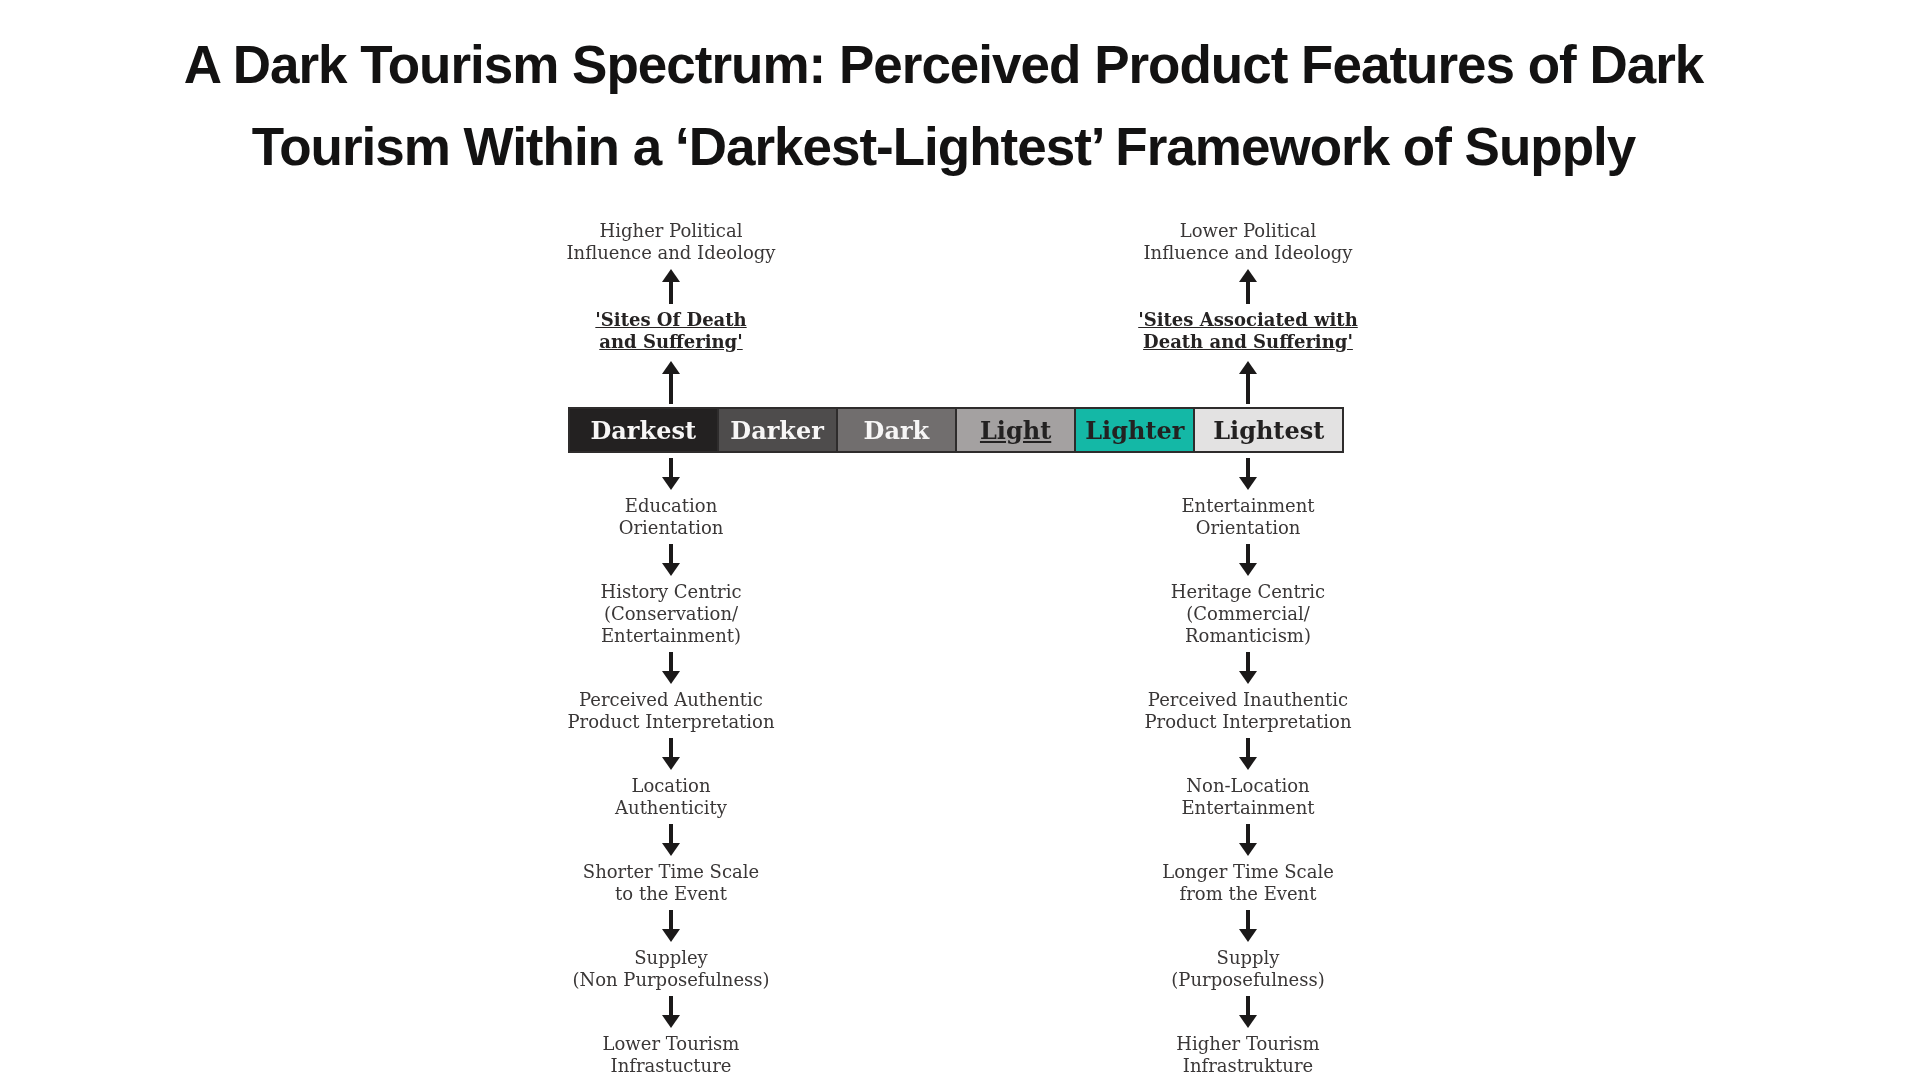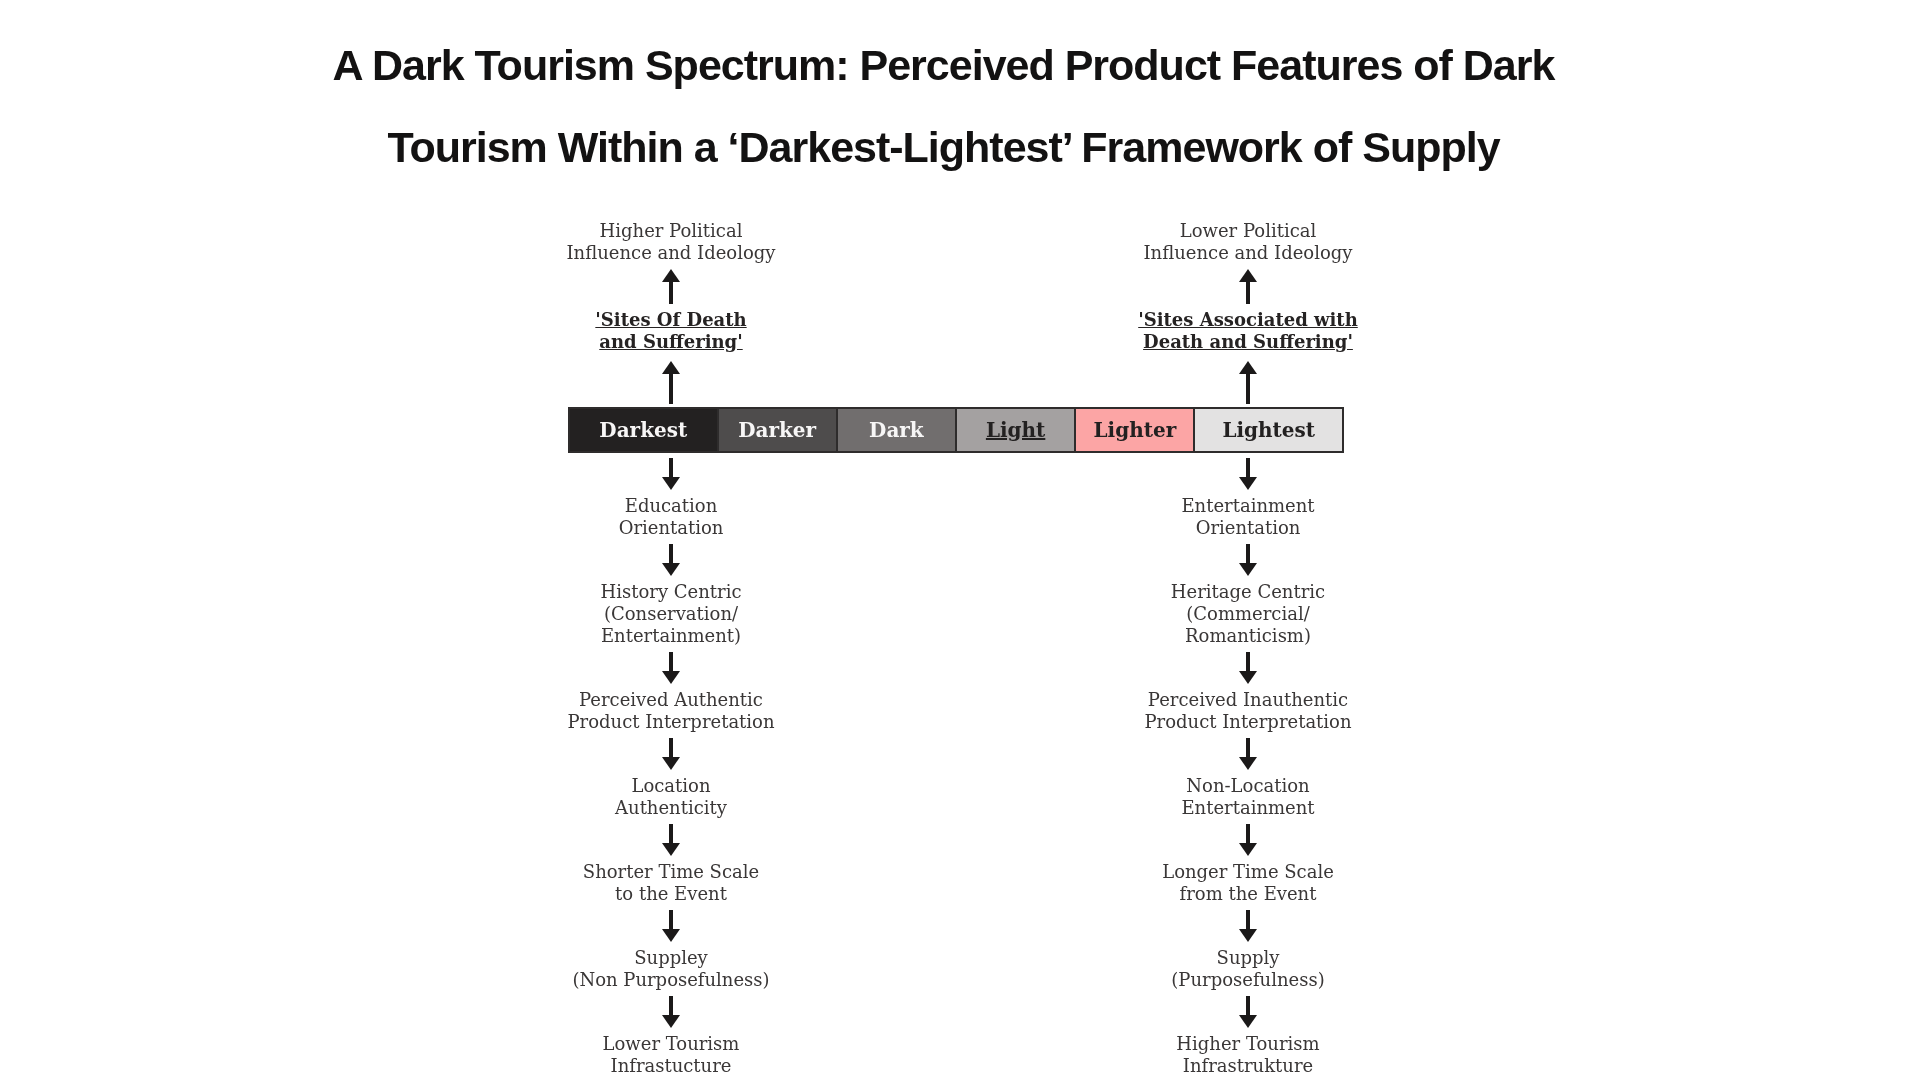--- a/index.html
+++ b/index.html
@@ -9,34 +9,34 @@
     background:#ffffff;
     overflow:hidden;
     font-family:"DejaVu Serif", serif;
     color:#3a3737;
   }
   
   .title{
     position:absolute;top:24px;left:0;width:1887px;
     margin:0;text-align:center;
     font-family:"Liberation Sans", sans-serif;
-    font-weight:bold;font-size:43px;line-height:82px;
+    font-weight:bold;font-size:53px;line-height:82px;
     letter-spacing:-1px;color:#131212;
   }
   .title-line{display:block;}
   
   .bar{
     position:absolute;left:568px;top:407px;width:776px;height:46px;
     box-sizing:border-box;border:2px solid #2e2c2c;
     display:flex;z-index:2;background:#fff;
   }
   .seg{
     flex:1;display:flex;align-items:center;justify-content:center;
     border-left:2px solid #2e2c2c;
-    font-weight:bold;font-size:20px;
+    font-weight:bold;font-size:24px;
   }
   .seg:first-child{border-left:none;}
   .seg:first-child,.seg:last-child{flex:1.25;}
   
   .chain{
     position:absolute;width:340px;
     display:flex;flex-direction:column;align-items:center;
   }
   .chain.top{top:220px;}
   .chain.bottom{top:453px;}
@@ -65,21 +65,21 @@
   <h1 class="title">
     <span class="title-line">A Dark Tourism Spectrum: Perceived Product Features of Dark</span>
     <span class="title-line">Tourism Within a ‘Darkest-Lightest’ Framework of Supply</span>
   </h1>
 
   <div class="bar">
     <div class="seg" style="background: rgb(35, 33, 33); color: rgb(247, 246, 246);">Darkest</div>
     <div class="seg" style="background: rgb(78, 76, 76); color: rgb(247, 246, 246);">Darker</div>
     <div class="seg" style="background: rgb(113, 110, 110); color: rgb(247, 246, 246);">Dark</div>
     <div class="seg" style="background: rgb(164, 161, 161); color: rgb(35, 33, 33); text-decoration: underline;">Light</div>
-    <div class="seg" style="background: #fca5a5; color: rgb(35, 33, 33);">Lighter</div>
+    <div class="seg" style="background: #14b8a6; color: rgb(35, 33, 33);">Lighter</div>
     <div class="seg" style="background: rgb(227, 226, 226); color: rgb(35, 33, 33);">Lightest</div>
   </div>
 
   <div class="chain chain-left top">
     <div class="txt">Higher Political
 Influence and Ideology</div>
     <div class="arrow">
         <span class="head-up"></span>
         <span class="shaft h22"></span>
       </div>

